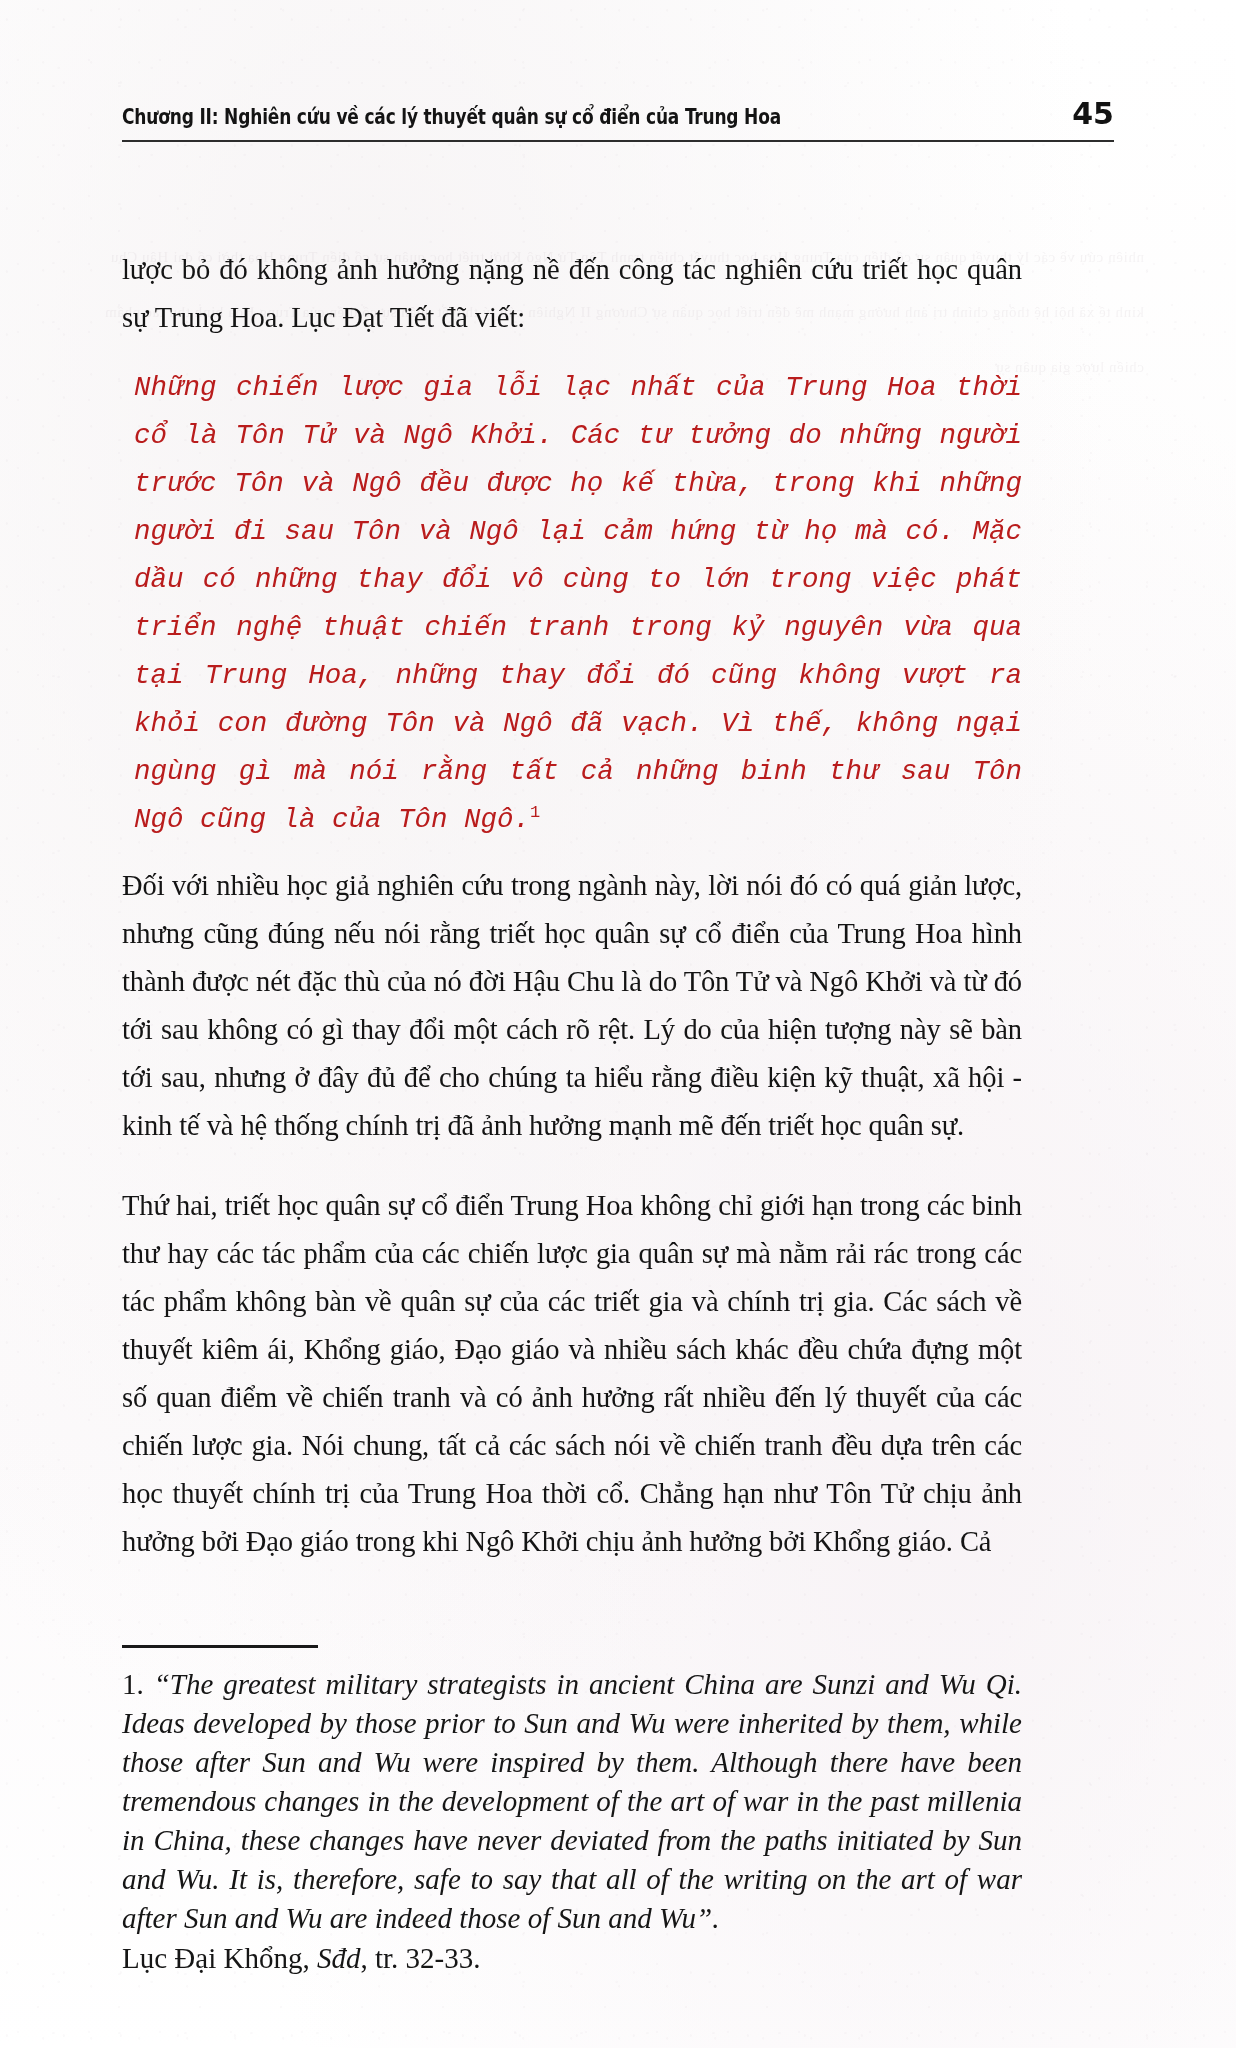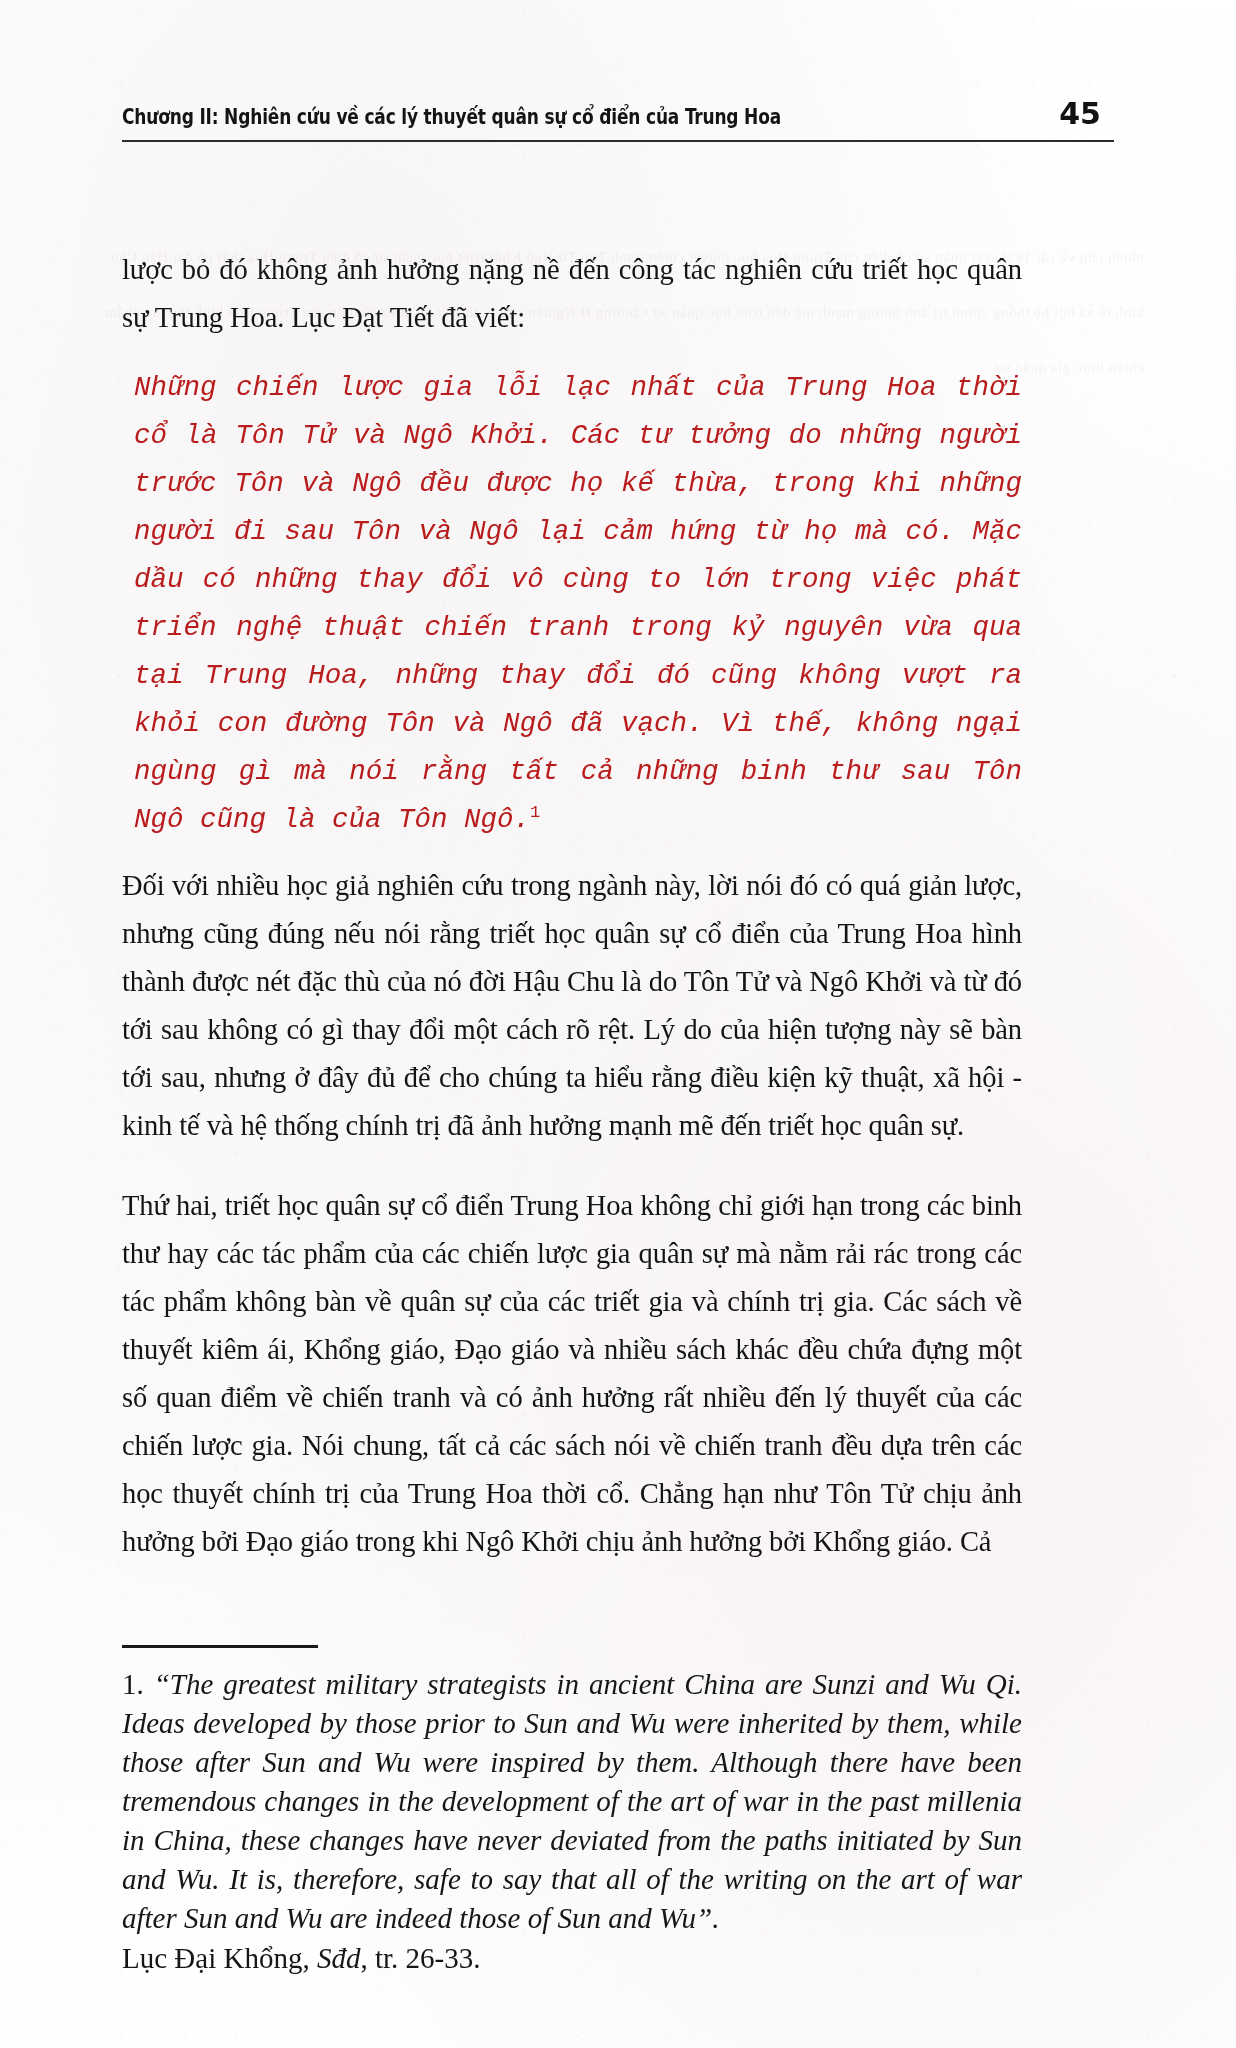--- a/index.html
+++ b/index.html
@@ -82,21 +82,21 @@
     transform: scaleX(0.88);
     transform-origin: left center;
     color: #141414;
     white-space: nowrap;
   }
   .header-pageno {
     font-family: "DejaVu Sans", "Liberation Sans", sans-serif;
     font-size: 30px;
     font-weight: 700;
     color: #121212;
-    margin-right: 43px;
+    margin-right: 30px;
   }
   .header-rule {
     position: absolute;
     left: 122px;
     right: 122px;
     top: 140px;
     height: 2px;
     background: #1b1b1b;
     opacity: .92;
   }
@@ -194,16 +194,16 @@
 
     <p class="body">Thứ hai, triết học quân sự cổ điển Trung Hoa không chỉ giới hạn trong các binh thư hay các tác phẩm của các chiến lược gia quân sự mà nằm rải rác trong các tác phẩm không bàn về quân sự của các triết gia và chính trị gia. Các sách về thuyết kiêm ái, Khổng giáo, Đạo giáo và nhiều sách khác đều chứa đựng một số quan điểm về chiến tranh và có ảnh hưởng rất nhiều đến lý thuyết của các chiến lược gia. Nói chung, tất cả các sách nói về chiến tranh đều dựa trên các học thuyết chính trị của Trung Hoa thời cổ. Chẳng hạn như Tôn Tử chịu ảnh hưởng bởi Đạo giáo trong khi Ngô Khởi chịu ảnh hưởng bởi Khổng giáo. Cả</p>
 
   </div>
 
   <div class="fn-rule"></div>
 
   <div class="footnote">
     <span class="fn-quote"><span class="fn-num">1.</span>
       <span>“The greatest military strategists in ancient China are Sunzi and Wu Qi. Ideas developed by those prior to Sun and Wu were inherited by them, while those after Sun and Wu were inspired by them. Although there have been tremendous changes in the development of the art of war in the past millenia in China, these changes have never deviated from the paths initiated by Sun and Wu. It is, therefore, safe to say that all of the writing on the art of war after Sun and Wu are indeed those of Sun and Wu”.</span></span>
-    <span class="fn-src"><span>Lục Đại Khổng, </span><i>Sđd</i><span>, tr. 26-33.</span></span>
+    <span class="fn-src"><span>Lục Đại Khổng, </span><i>Sđd</i><span>, tr. 32-33.</span></span>
   </div>
 
 </div>
 
 </body></html>

